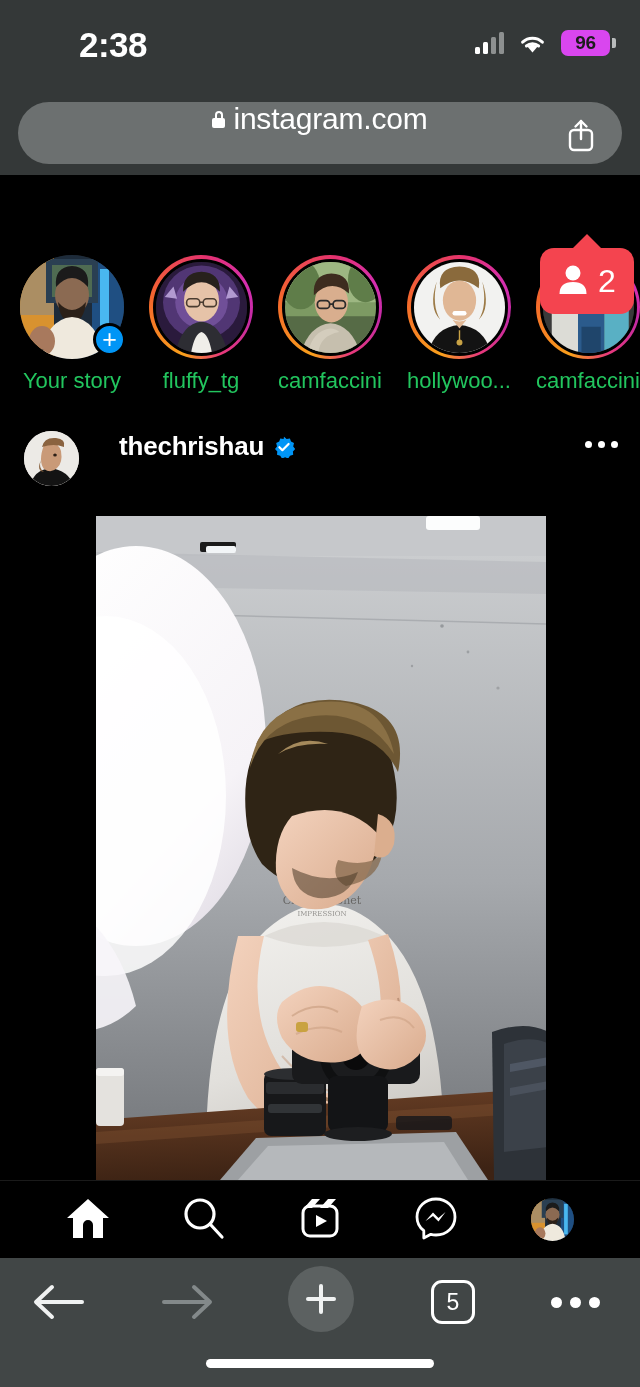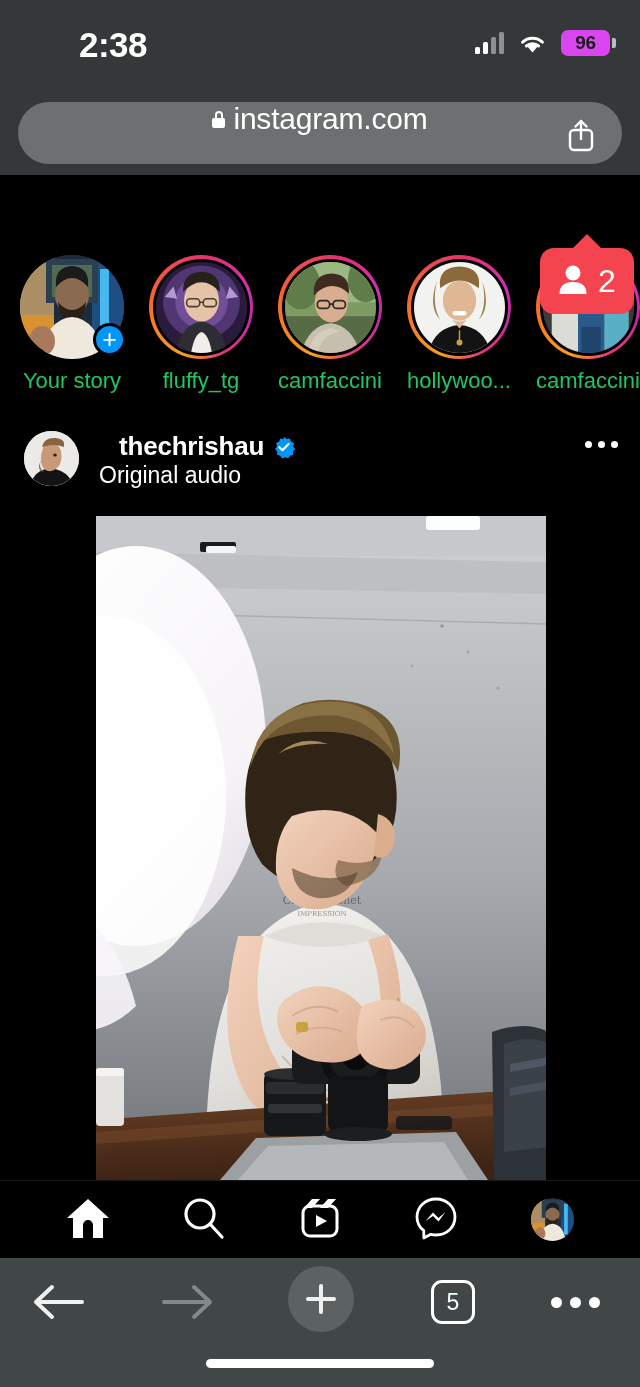--- a/index.html
+++ b/index.html
@@ -382,21 +382,20 @@
     </div>
     <div class="ph-name-row">
       <span class="ph-name">thechrishau</span>
       <span class="verified">
         <svg width="22" height="22" viewBox="0 0 22 22">
           <path d="M11 0.8 l2.6 2.1 l3.3 -0.5 l1.1 3.2 l3 1.5 l-0.8 3.3 l2 2.7 l-2.3 2.4 l0.3 3.3 l-3.2 0.9 l-1.8 2.8 l-3.1 -1.2 l-3.1 1.2 l-1.8 -2.8 l-3.2 -0.9 l0.3 -3.3 l-2.3 -2.4 l2 -2.7 l-0.8 -3.3 l3 -1.5 l1.1 -3.2 l3.3 0.5 Z" fill="#0095f6"></path>
           <path d="M6.4 11.2 l3 3 l6.2 -6.2" stroke="#fff" stroke-width="2.2" fill="none" stroke-linecap="round" stroke-linejoin="round"></path>
         </svg>
       </span>
     </div>
-    <div class="ph-sub">Original audio</div>
     <div class="ph-more">
       <i></i>
         <i></i>
         <i></i>
     </div>
   </div>
 
   <div class="media-wrap">
     <div class="video">
       <svg width="450" height="664" viewBox="0 0 450 664" preserveAspectRatio="xMidYMid slice">

